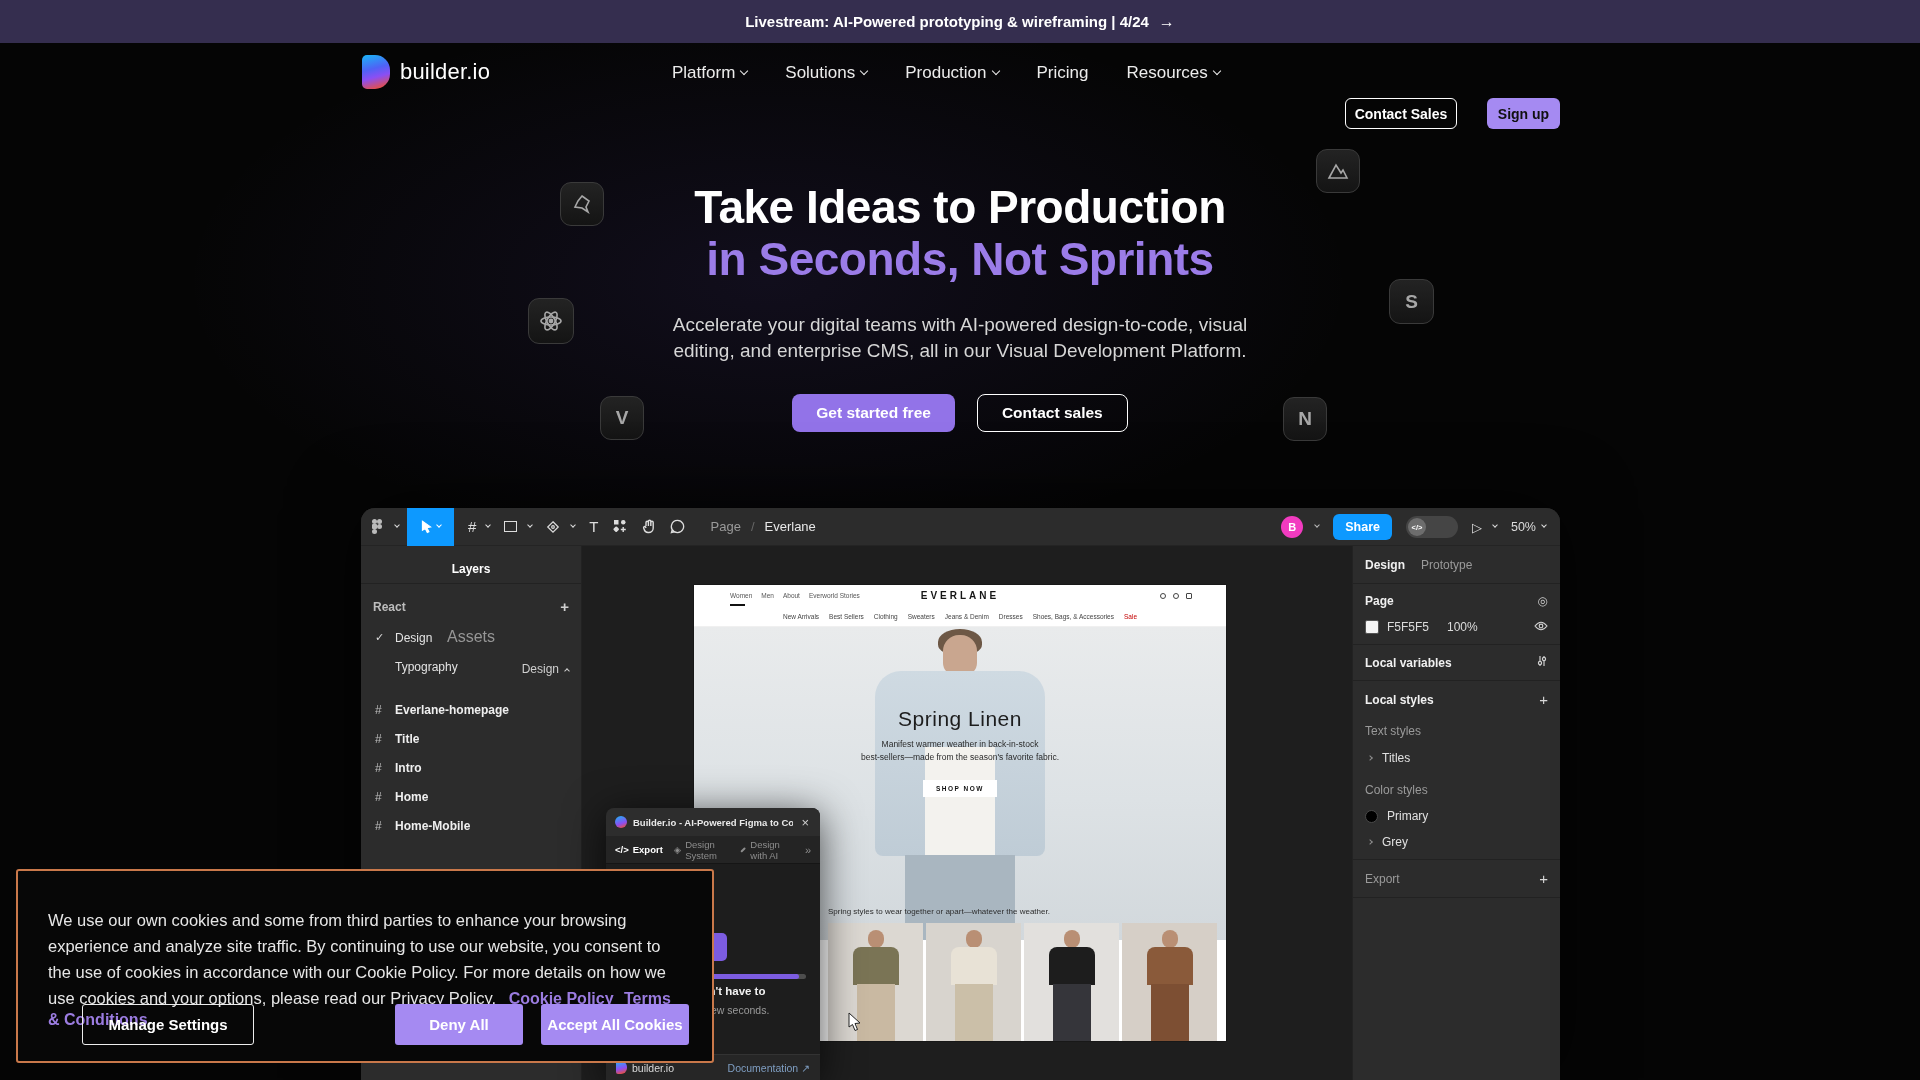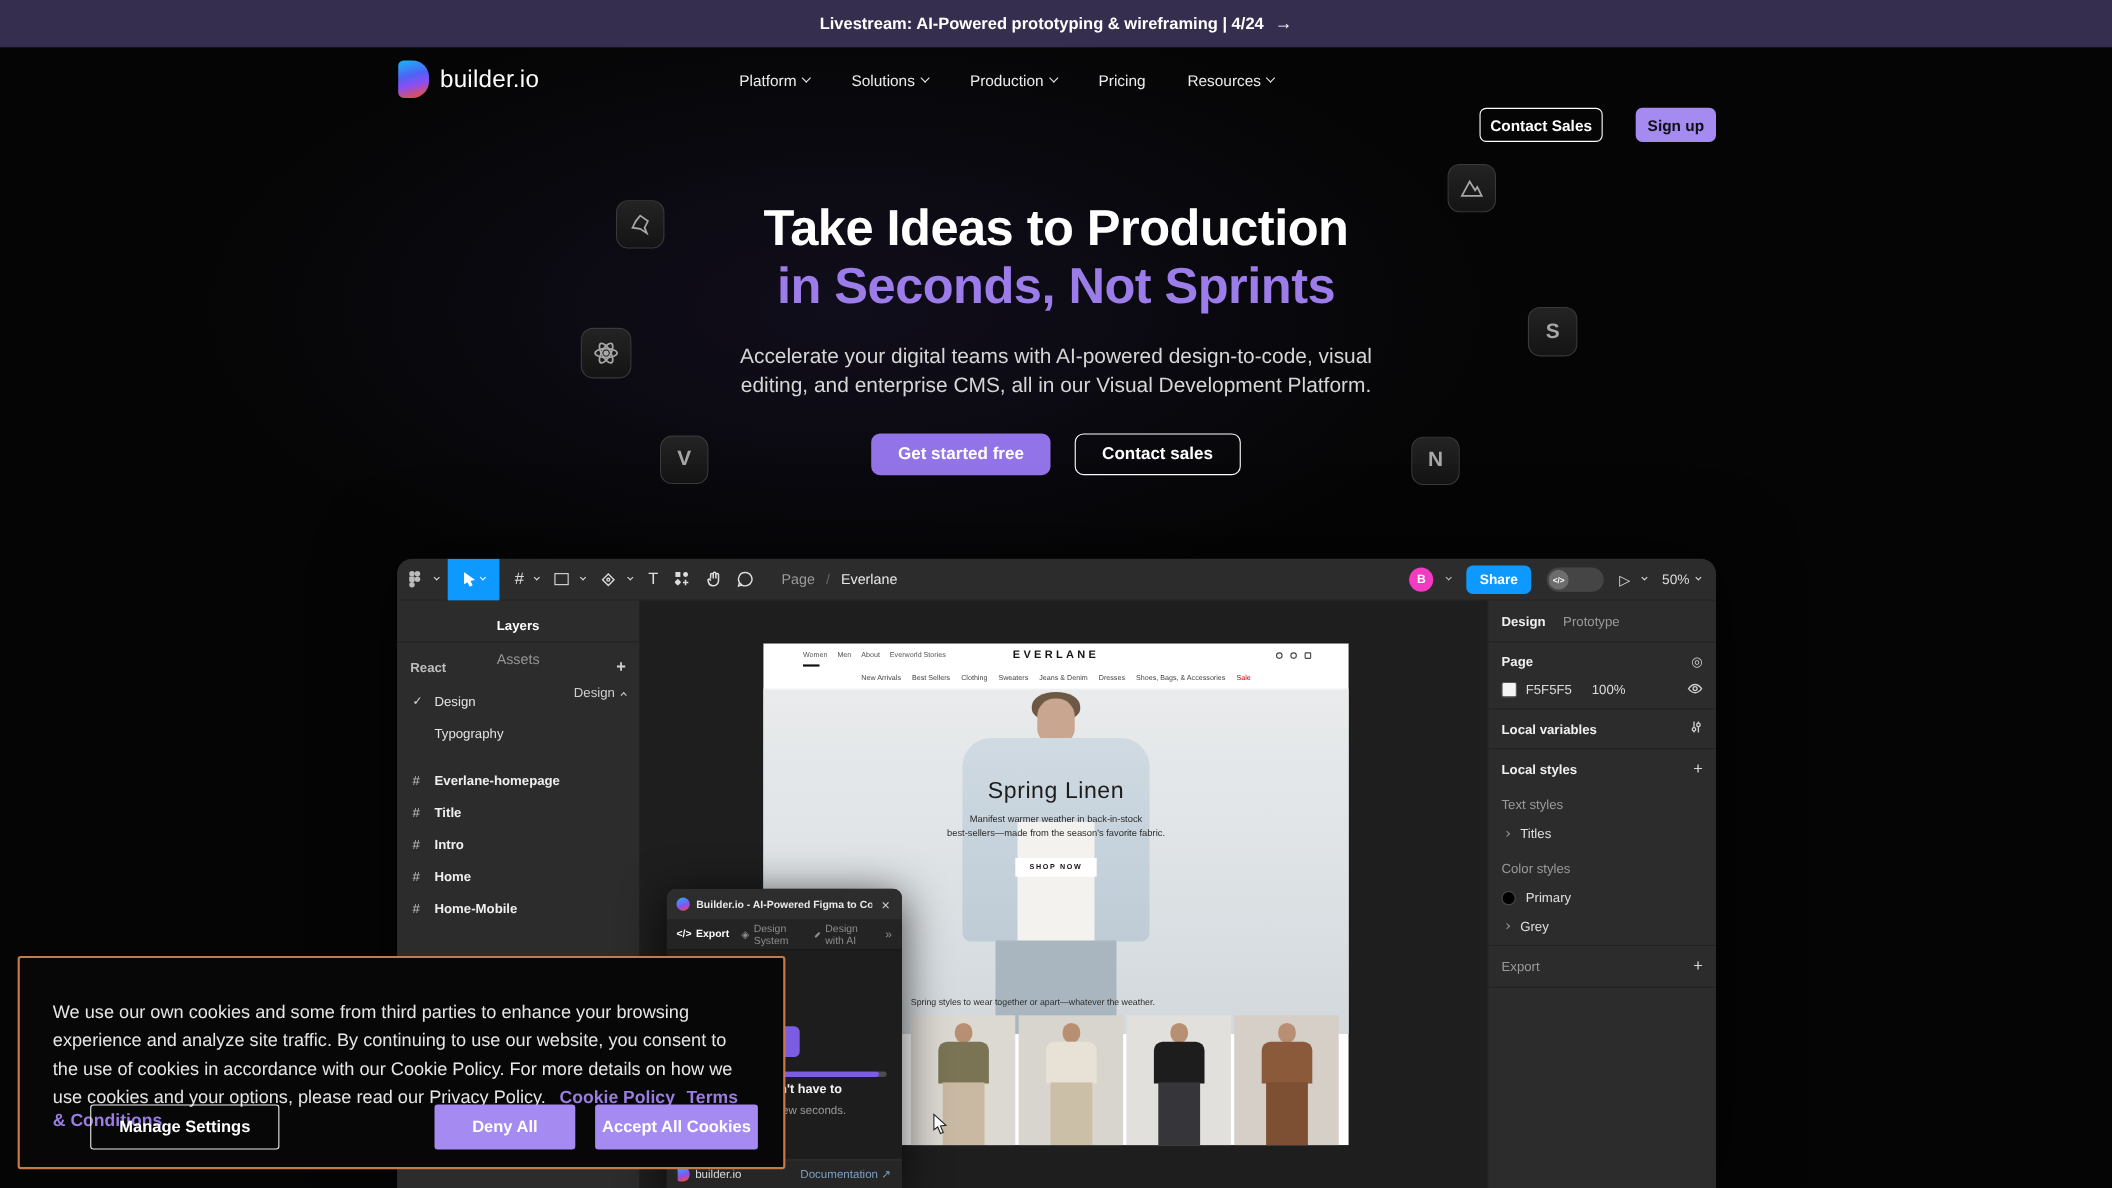--- a/index.html
+++ b/index.html
@@ -16,21 +16,21 @@
   #banner .arr { font-size:16px; font-weight:400; }
 
   
   #nav { left:0; top:43px; width:1920px; height:60px; display:flex; align-items:center; }
   .brand { position:absolute; left:362px; top:12px; display:flex; align-items:center; gap:10px; }
   .brand-mark { width:28px; height:34px;
     background:linear-gradient(165deg,#19b6f6 0%,#4f62f5 40%,#8a4ff4 62%,#ff4f17 100%);
     border-radius:5px 15px 15px 5px; }
   .brand-name { color:#fff; font-size:22px; font-weight:400; letter-spacing:.2px; }
   .nav-links { position:absolute; left:672px; top:0; height:60px; display:flex; align-items:center; gap:38px; }
-  .nav-link { color:#ececec; font-size:14px; cursor:pointer; display:flex; align-items:center; }
+  .nav-link { color:#ececec; font-size:17px; cursor:pointer; display:flex; align-items:center; }
   .chev { display:inline-block; width:6px; height:6px; border-right:1.4px solid currentColor;
     border-bottom:1.4px solid currentColor; transform:rotate(45deg); margin-left:6px; position:relative; top:-2px; }
   .chev.up { transform:rotate(225deg); top:2px; }
   .chev.right { transform:rotate(-45deg); margin-left:0; top:0; }
   .chev.sm { width:4px; height:4px; border-width:1.2px; }
   #contact-sales { left:1345px; top:55px; width:112px; height:31px; border:1px solid #fff; border-radius:6px;
     color:#fff; background:transparent; font-size:14px; font-weight:600; cursor:pointer;
     display:flex; align-items:center; justify-content:center; }
   #sign-up { left:1487px; top:55px; width:73px; height:31px; background:#a58af2; border:none; border-radius:6px;
     color:#101010; font-size:14px; font-weight:600; cursor:pointer;
@@ -78,21 +78,21 @@
     background:#6d6d6d; color:#fff; font-size:7.5px; font-weight:700;
     display:flex; align-items:center; justify-content:center; }
   .tb-zoom { color:#ddd; font-size:12.5px; display:flex; align-items:center; cursor:pointer; }
   .playgl { font-size:13px; color:#ddd; }
 
   
   #lpanel { position:absolute; left:0; top:38px; width:221px; bottom:0; background:#2c2c2c;
     border-right:1px solid #222; color:#ddd; }
   #lp-tabs { height:38px; border-bottom:1px solid #222; display:flex; align-items:center; padding:0 12px; gap:16px;flex-direction:column; }
   #lp-tabs .t-active { color:#fff; font-size:12px; font-weight:700; cursor:pointer; }
-  #lp-tabs .t-idle { color:#969696; font-size:13px; cursor:pointer; }
+  #lp-tabs .t-idle { color:#969696; font-size:16px; cursor:pointer;margin-top:36px; }
   #lp-mode { margin-left:auto; color:#cfcfcf; font-size:12px; display:flex; align-items:center; cursor:pointer; }
   .lp-row { display:flex; align-items:center; font-size:12px; }
   #pages-hdr { padding:14px 12px 8px 12px; color:#bdbdbd; font-weight:600; }
   #pages-plus { margin-left:auto; color:#cfcfcf; font-size:15px; cursor:pointer; }
   .page-row { height:29px; padding-left:14px; color:#e3e3e3; cursor:pointer; }
   .page-row .ck { width:20px; color:#ddd; font-size:11px; }
   .frame-row { height:29px; padding-left:14px; color:#efefef; font-weight:600; cursor:pointer; }
   .frame-row .hsh { width:20px; color:#bdbdbd; font-weight:400; font-size:12px; }
   #frames { margin-top:14px; }
 

